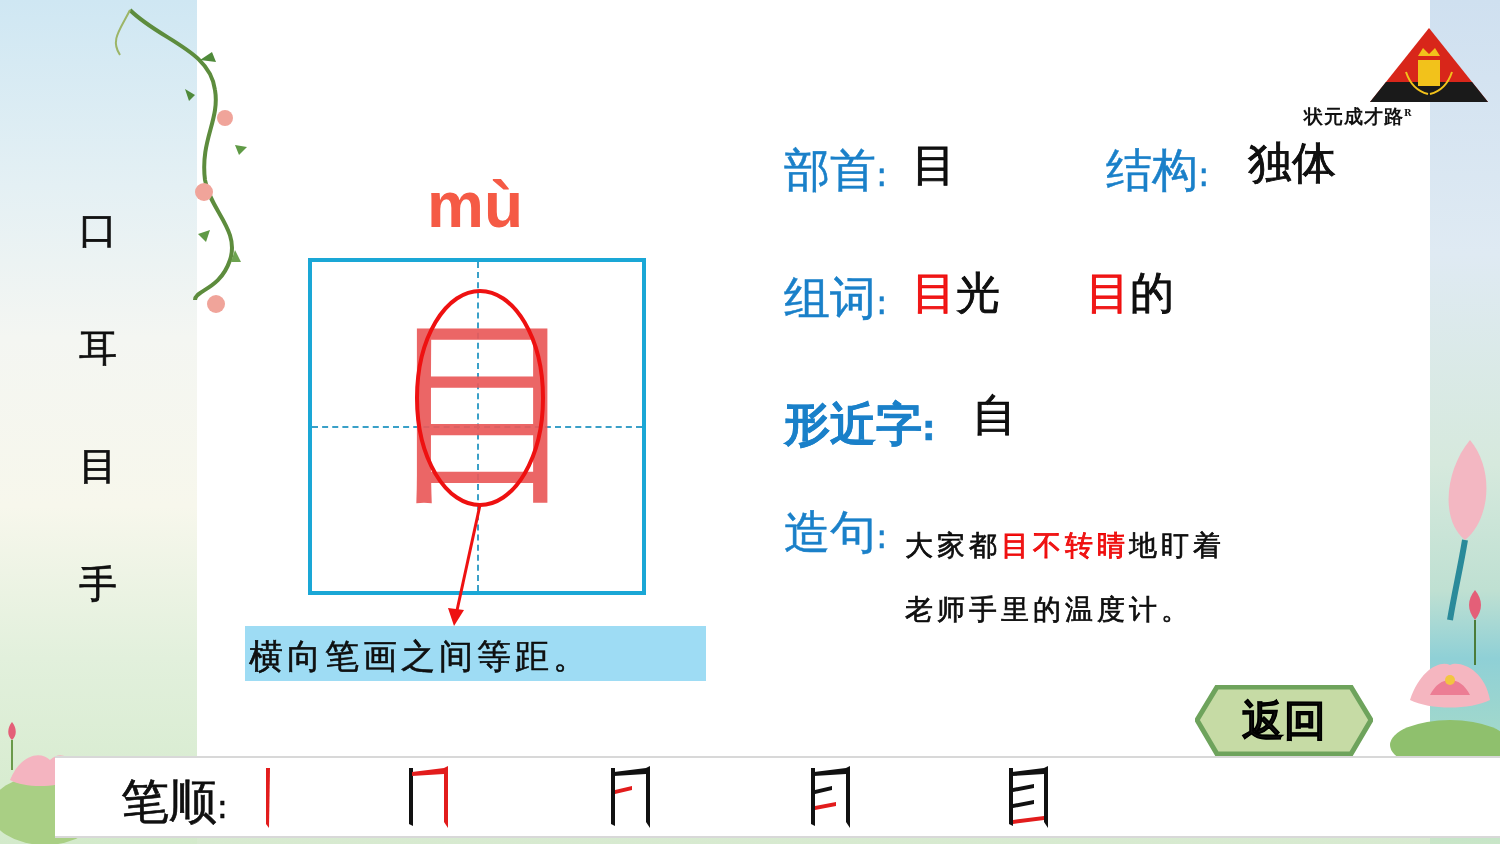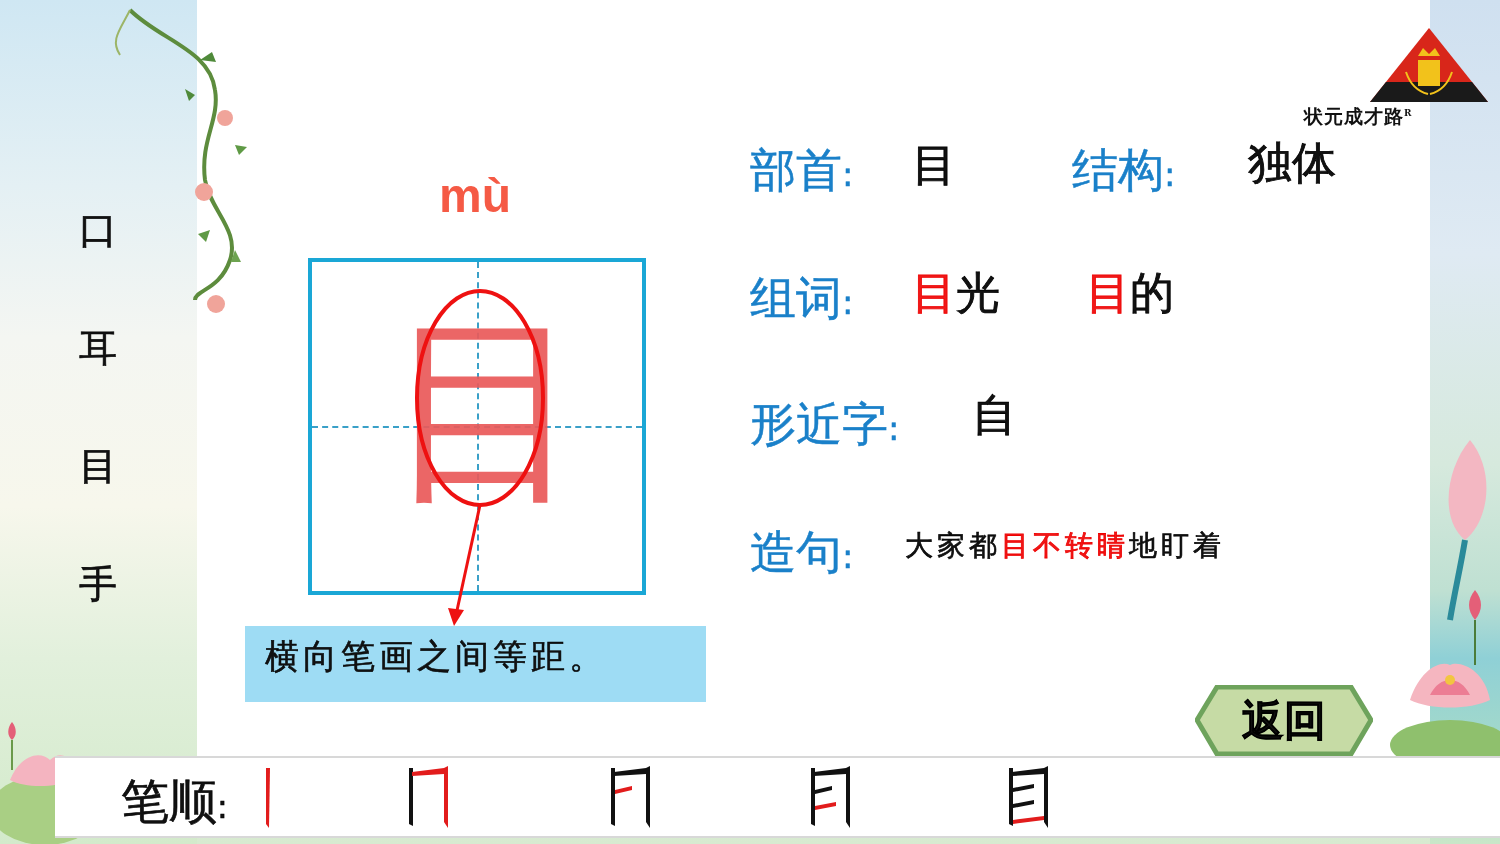--- a/index.html
+++ b/index.html
@@ -34,46 +34,46 @@
   .logo { position: absolute; left: 1366px; top: 22px; width: 126px; height: 110px; }
   .logo-text {
     position: absolute; left: 1304px; top: 104px; width: 130px;
     font-family: "DejaVu Serif", serif; font-size: 19px; font-weight: bold; color: #111; letter-spacing: 1px;
   }
   .logo-reg { font-size: 9px; vertical-align: super; }
 
   
   .pinyin {
     position: absolute; left: 400px; top: 168px; width: 150px; text-align: center;
-    font-family: "Liberation Sans", sans-serif; font-weight: bold; font-size: 48px; color: #f55a45;
+    font-family: "Liberation Sans", sans-serif; font-weight: bold; font-size: 64px; color: #f55a45;
   }
   
   .grid {
     position: absolute; left: 308px; top: 258px; width: 338px; height: 337px;
     border: 4px solid #1aa7d6; background: #fff;
   }
   .grid .hline { position: absolute; left: 0; right: 0; top: 164px; border-top: 2px dashed #3aa0c8; }
   .grid .vline { position: absolute; top: 0; bottom: 0; left: 165px; border-left: 2px dashed #3aa0c8; }
   .big-char {
     position: absolute; left: 388px; top: 300px; width: 180px; height: 230px;
     font-family: "DejaVu Serif", serif; font-size: 200px; line-height: 220px; text-align: center;
     color: #ea5a5a; opacity: 0.92;
   }
   .ellipse-svg { position: absolute; left: 400px; top: 290px; width: 170px; height: 340px; overflow: visible; }
   .note {
-    position: absolute; left: 245px; top: 626px; width: 461px; height: 76px;
+    position: absolute; left: 245px; top: 626px; width: 461px; height: 55px;
     background: #9edcf4;
-    font-family: "DejaVu Serif", serif; font-size: 34px; line-height: 60px; padding-left: 20px;
+    font-family: "DejaVu Serif", serif; font-size: 34px; line-height: 60px; padding-left: 4px;
     color: #111; letter-spacing: 4px; -webkit-text-stroke: 0.5px #000;
   }
 
   
   .lbl {
     position: absolute; font-family: "DejaVu Sans", sans-serif; font-size: 46px; color: #1a80c9;
-    -webkit-text-stroke: 0.5px #1a80c9; letter-spacing: 0px;
+    -webkit-text-stroke: 0.5px #1a80c9; letter-spacing: 0px; margin-left: 34px;
   }
   .lbl .colon { font-size: 34px; }
   .val {
     position: absolute; font-family: "DejaVu Serif", serif; font-size: 44px; color: #111;
     -webkit-text-stroke: 0.8px #000;
   }
   .red { color: #f01818; -webkit-text-stroke: 0.8px #e00; }
   .sentence {
     position: absolute; left: 905px; top: 514px; width: 510px;
     font-family: "DejaVu Serif", serif; font-size: 28px; line-height: 64px; color: #111;
@@ -162,26 +162,27 @@
 <div class="lbl" style="left:750px; top:140px;"><span>部首</span><span class="colon">:</span></div>
 <div class="val" style="left:912px; top:136px;">目</div>
 
 <div class="lbl" style="left:1072px; top:140px;"><span>结构</span><span class="colon">:</span></div>
 <div class="val" style="left:1248px; top:134px;">独体</div>
 
 <div class="lbl" style="left:750px; top:268px;"><span>组词</span><span class="colon">:</span></div>
 <div class="val" style="left:912px; top:264px;"><span class="red">目</span><span>光</span></div>
 <div class="val" style="left:1086px; top:264px;"><span class="red">目</span><span>的</span></div>
 
-<div class="lbl" style="left:750px; top:394px;"><span>形近字</span><span class="colon">:</span></div>
+<div class="lbl" style="left:750px; top:394px;font-weight:bold;"><span>形近字</span><span class="colon">:</span></div>
 <div class="val" style="left:972px; top:386px;">自</div>
 
-<div class="lbl" style="left:750px; top:522px;text-align:center;"><span>造句</span><span class="colon">:</span></div>
+<div class="lbl" style="left:750px; top:502px;text-align:center;"><span>造句</span><span class="colon">:</span></div>
 <div class="sentence">
   <span>大家都</span><span class="red">目不转睛</span><span>地盯着</span>
+  <span class="line2">老师手里的温度计。</span>
 </div>
 
 <svg class="lotus-r" viewBox="0 0 70 240">
   <path d="M40 10 C 15 40, 10 90, 35 110 C 60 90, 65 40, 40 10 z" fill="#f3b7c2"></path>
   <path d="M35 110 C 30 140, 25 160, 20 190" stroke="#2a8a9a" stroke-width="6" fill="none"></path>
   <path d="M45 160 c -8 10, -8 20, 0 30 c 8 -10, 8 -20, 0 -30 z" fill="#e45f78"></path>
   <line x1="45" y1="190" x2="45" y2="235" stroke="#4b7c3a" stroke-width="2"></line>
 </svg>
 <svg class="lotus-br" viewBox="0 0 130 110">
   <ellipse cx="80" cy="95" rx="60" ry="25" fill="#8fc06d"></ellipse>

